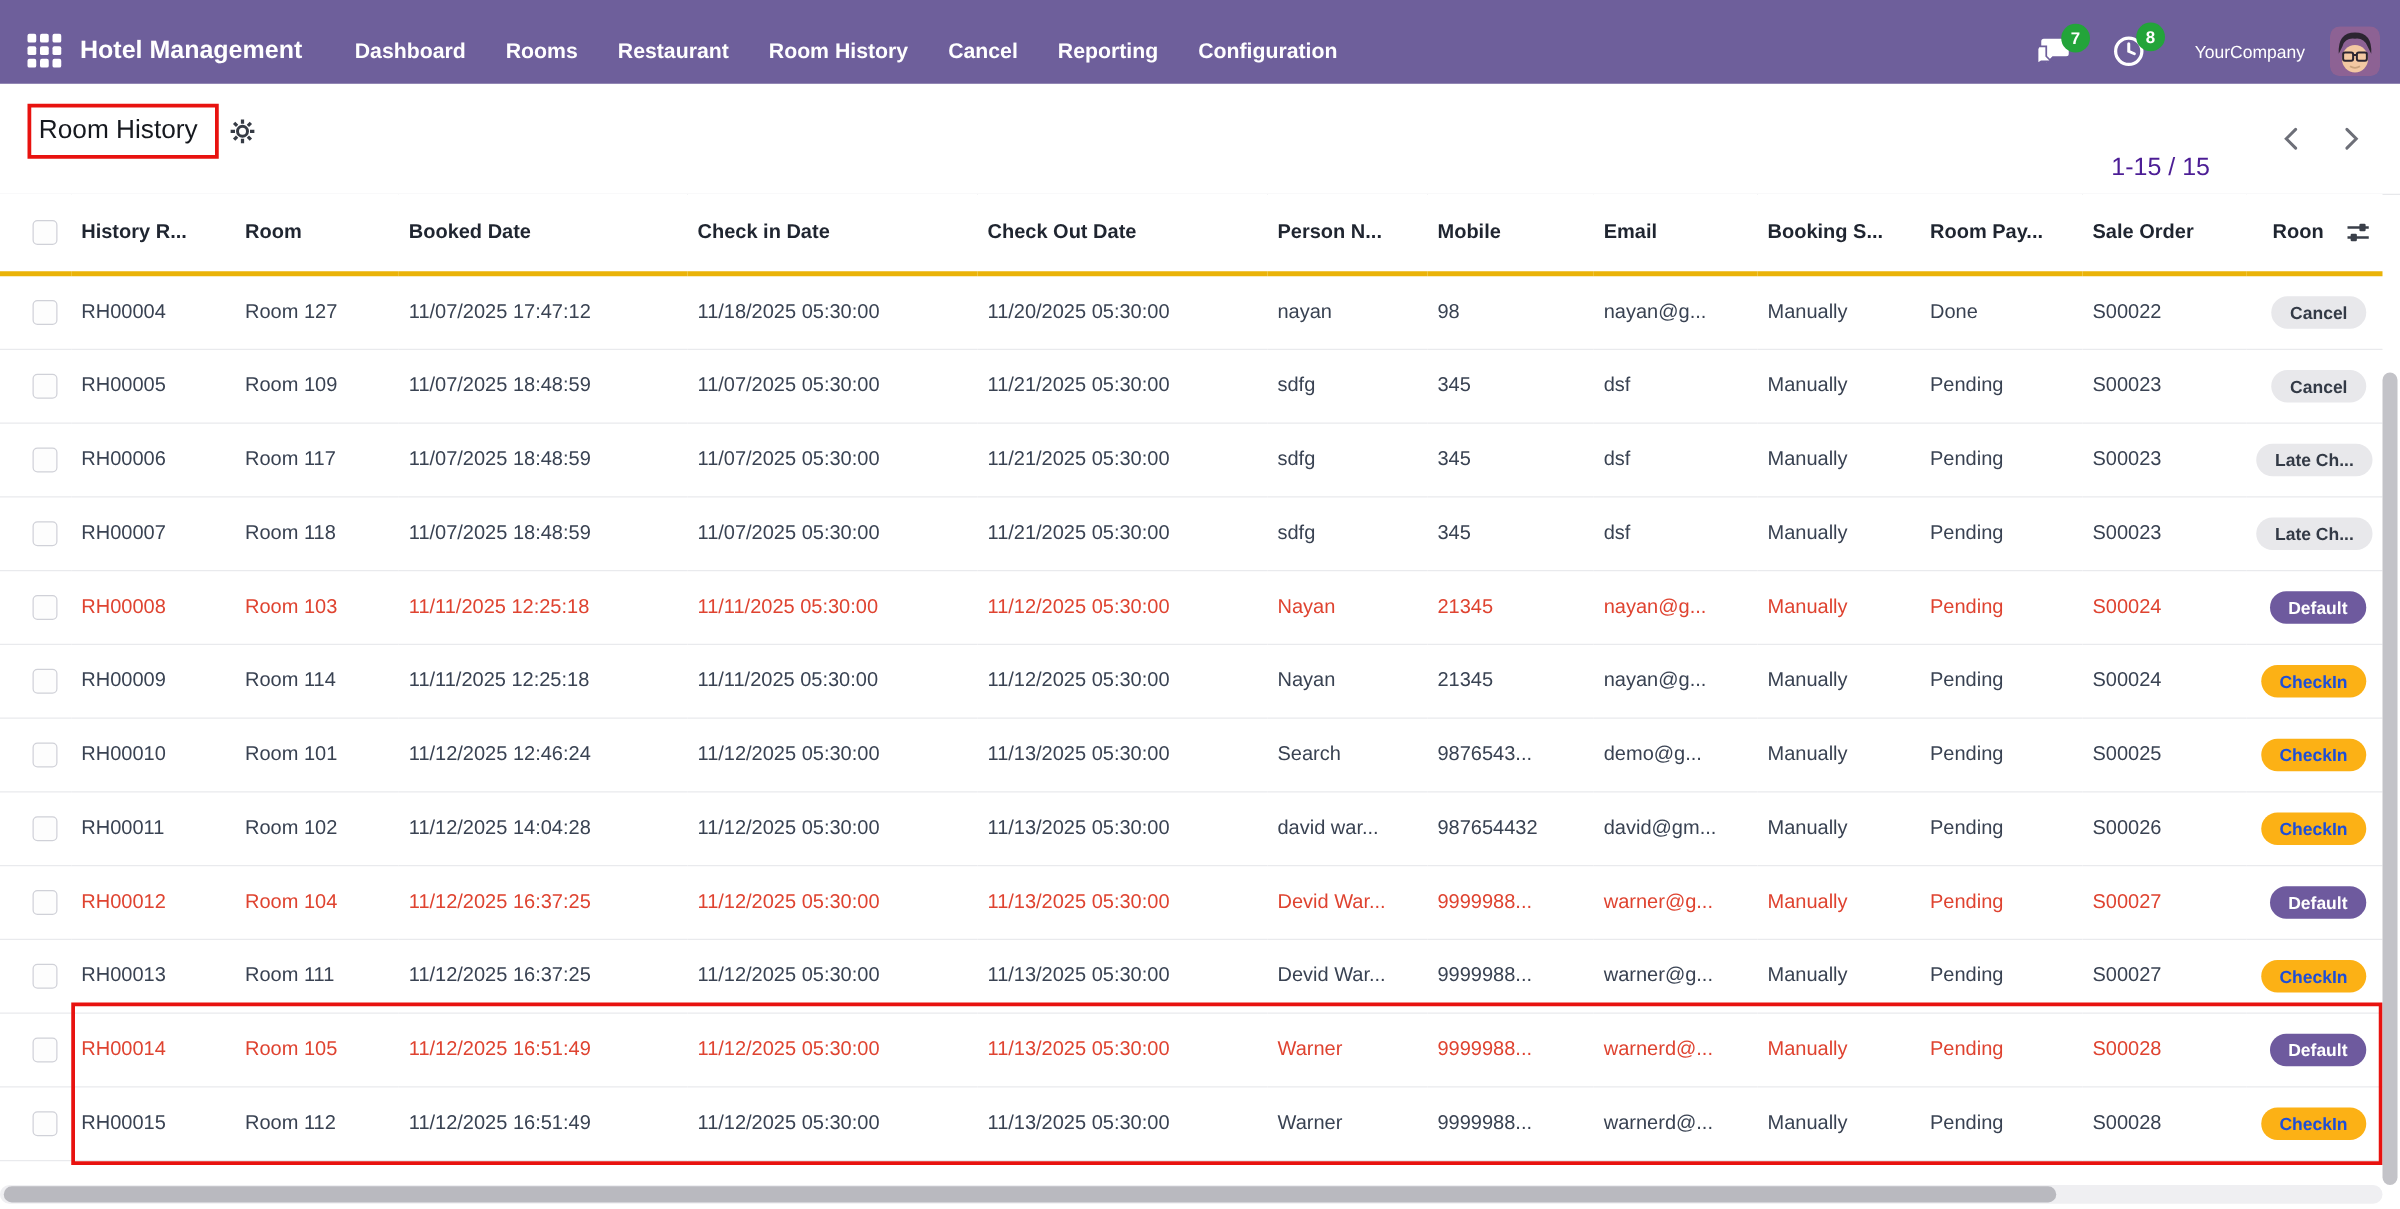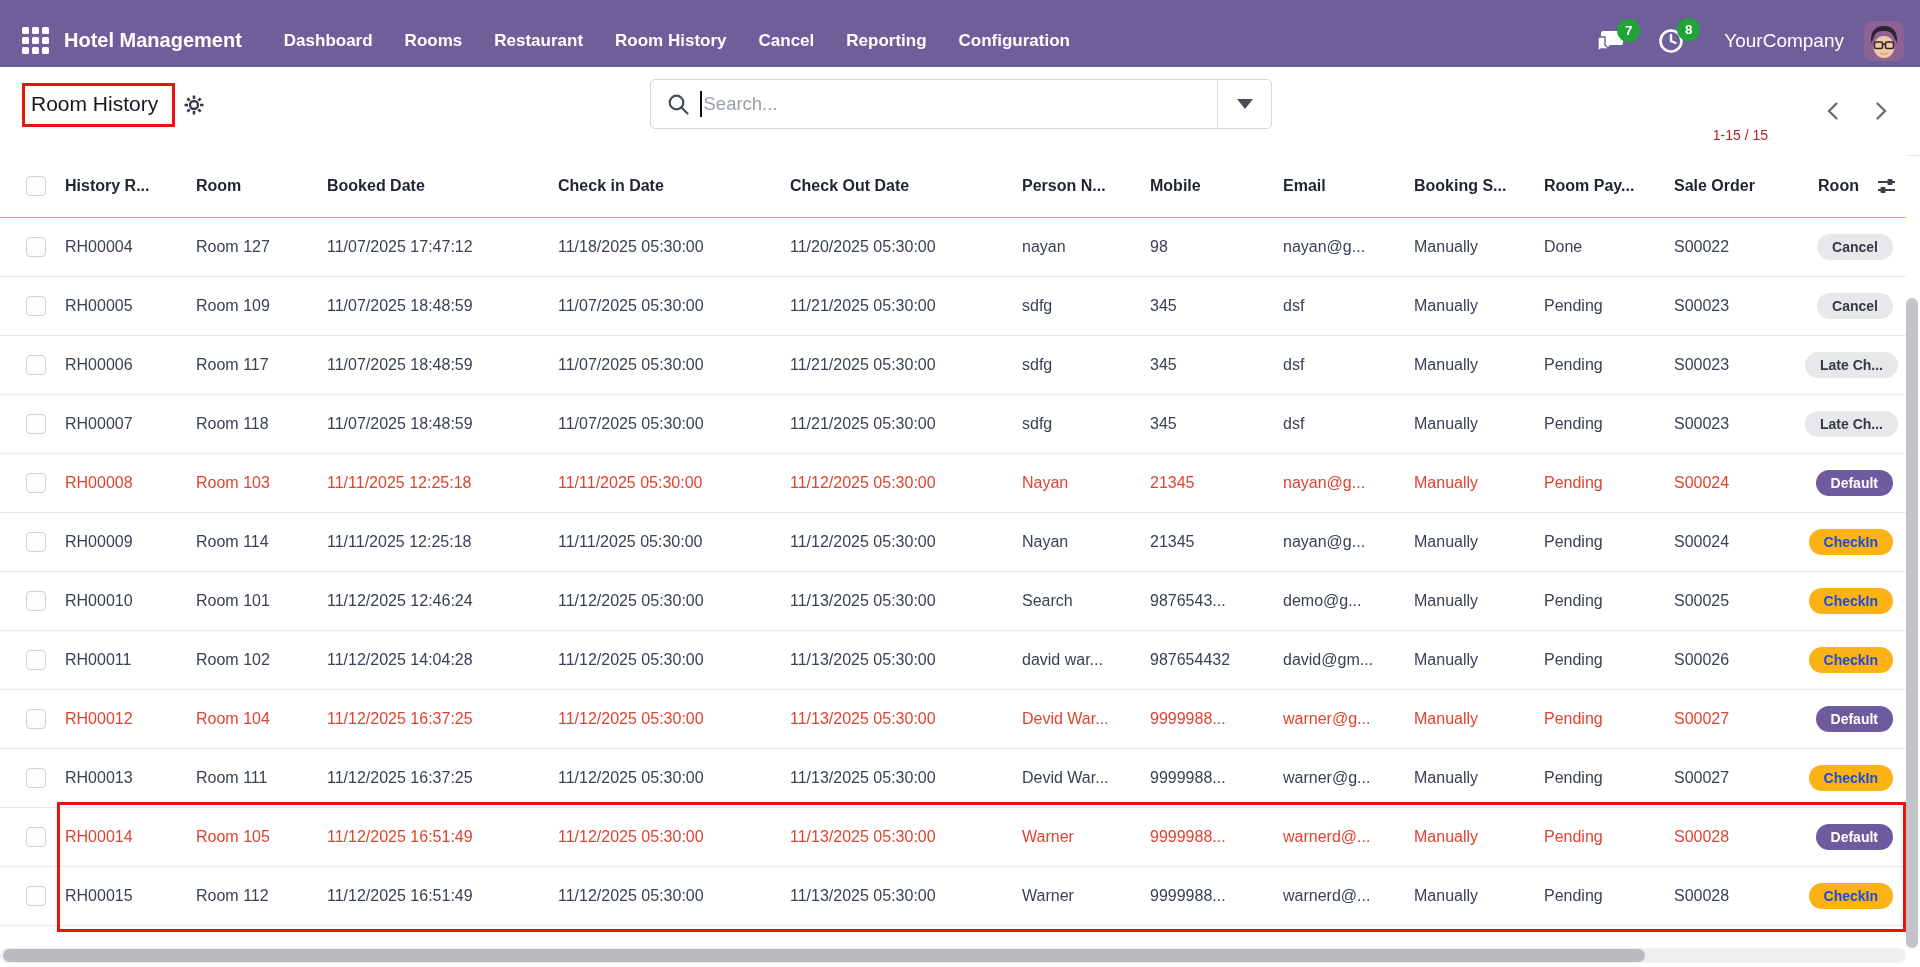--- a/index.html
+++ b/index.html
@@ -19,21 +19,21 @@
   .brand{font-size:20px;font-weight:700;margin:0 26px 0 15px;white-space:nowrap;}
   .menu{display:flex;align-items:center;}
   .menu-item{font-size:17px;padding:10px 16px;cursor:pointer;white-space:nowrap;font-weight:bold;}
   .nav-right{margin-left:auto;display:flex;align-items:center;padding-right:16px;}
   .systray-icon{position:relative;margin-right:34px;cursor:pointer;display:flex;}
   .count-badge{
     position:absolute;top:-10px;right:-16px;min-width:23px;height:23px;border-radius:50%;
     background:#23a43a;color:#fff;font-size:13.5px;font-weight:700;
     display:flex;align-items:center;justify-content:center;
   }
-  .company{font-size:19px;margin:0 20px 0 6px;cursor:pointer;white-space:nowrap;}
+  .company{font-size:14px;margin:0 20px 0 6px;cursor:pointer;white-space:nowrap;}
   .avatar{width:40px;height:40px;border-radius:8px;overflow:hidden;cursor:pointer;flex:none;}
   
   .control-panel{
     position:absolute;top:67px;left:0;width:1920px;height:88px;background:#fff;
     border-bottom:1px solid #e7e8eb;
   }
   .title-wrap{position:absolute;left:22px;top:16px;display:flex;align-items:center;}
   .title-annotation{border:3px solid #e8120f;padding:6px 14px 8px 6px;}
   .page-title{font-size:21px;color:#15181e;font-weight:500;white-space:nowrap;}
   .gear-btn{margin-left:8px;cursor:pointer;display:flex;}
@@ -42,29 +42,29 @@
     border:1px solid #d6d6dc;border-radius:5px;display:flex;align-items:stretch;
   }
   .search-main{flex:1;display:flex;align-items:center;padding-left:16px;}
   .search-caret{width:1.5px;height:26px;background:#101010;margin-left:10px;}
   .search-placeholder{color:#9aa0aa;font-size:18.5px;margin-left:2px;}
   .search-toggle{width:53px;border-left:1px solid #d9d9de;display:flex;align-items:center;
     justify-content:center;cursor:pointer;border-radius:0 5px 5px 0;}
   .caret-down{width:0;height:0;border-left:8px solid transparent;border-right:8px solid transparent;
     border-top:10px solid #4a4d57;}
   .pager{position:absolute;right:22px;top:0;height:88px;display:flex;align-items:center;}
-  .pager-text{font-size:14px;color:#b91c1c;margin-right:34px;white-space:nowrap;margin-top:47px;}
+  .pager-text{font-size:20px;color:#4c1d95;margin-right:34px;white-space:nowrap;margin-top:47px;}
   .pager-btn{width:34px;height:34px;display:flex;align-items:center;justify-content:center;
     cursor:pointer;margin-left:14px;}
   
   .table-wrap{position:absolute;top:155px;left:0;width:1906px;}
   table{border-collapse:collapse;table-layout:fixed;width:1906px;}
   thead th{
     height:62px;text-align:left;padding:0 8px;font-size:16px;font-weight:700;color:#1f2530;
-    border-bottom:1px solid #eab308;white-space:nowrap;overflow:hidden;background:#fff;
+    border-bottom:4px solid #eab308;white-space:nowrap;overflow:hidden;background:#fff;
     vertical-align:middle;
   }
   tbody td{
     height:58px;padding:0 8px;font-size:16px;color:#394252;border-bottom:1px solid #e9eaed;
     white-space:nowrap;overflow:hidden;vertical-align:middle;background:#fff;
   }
   tr.row-red td{color:#df4330;}
   .cb{width:18px;height:18px;border:1px solid #d0d1d8;border-radius:4px;background:#fdfdfd;
     margin-left:18px;cursor:pointer;}
   th.col-status,td.col-status{text-align:right;padding-right:13px;}
@@ -147,33 +147,20 @@
     <div class="gear-btn">
       <svg width="22" height="22" viewBox="0 0 22 22">
         <g stroke="#363b45" stroke-width="2.6">
           <circle cx="11" cy="11" r="4" fill="none" stroke-width="2.4"></circle>
           <path d="M11 1.5 v3.5 M11 17 v3.5 M1.5 11 h3.5 M17 11 h3.5 M4.3 4.3 l2.4 2.4 M15.3 15.3 l2.4 2.4 M17.7 4.3 l-2.4 2.4 M6.7 15.3 l-2.4 2.4"></path>
         </g>
       </svg>
     </div>
   </div>
 
-  <div class="searchbar">
-    <div class="search-main" aria-label="Search...">
-      <svg width="23" height="23" viewBox="0 0 23 23">
-        <circle cx="9.5" cy="9.5" r="6.8" fill="none" stroke="#474d59" stroke-width="2.2"></circle>
-        <path d="M14.5 14.5 L20.5 20.5" stroke="#474d59" stroke-width="2.2" stroke-linecap="round"></path>
-      </svg>
-      <div class="search-caret"></div>
-      <div class="search-placeholder">Search...</div>
-    </div>
-    <div class="search-toggle">
-      <div class="caret-down"></div>
-    </div>
-  </div>
 
   <div class="pager">
     <div class="pager-text">1-15 / 15</div>
     <div class="pager-btn">
       <svg width="20" height="22" viewBox="0 0 20 22">
         <path d="M13.5 3.5 L6 11 L13.5 18.5" fill="none" stroke="#6d6f78" stroke-width="2.4" stroke-linecap="round"></path>
       </svg>
     </div>
     <div class="pager-btn">
       <svg width="20" height="22" viewBox="0 0 20 22">

